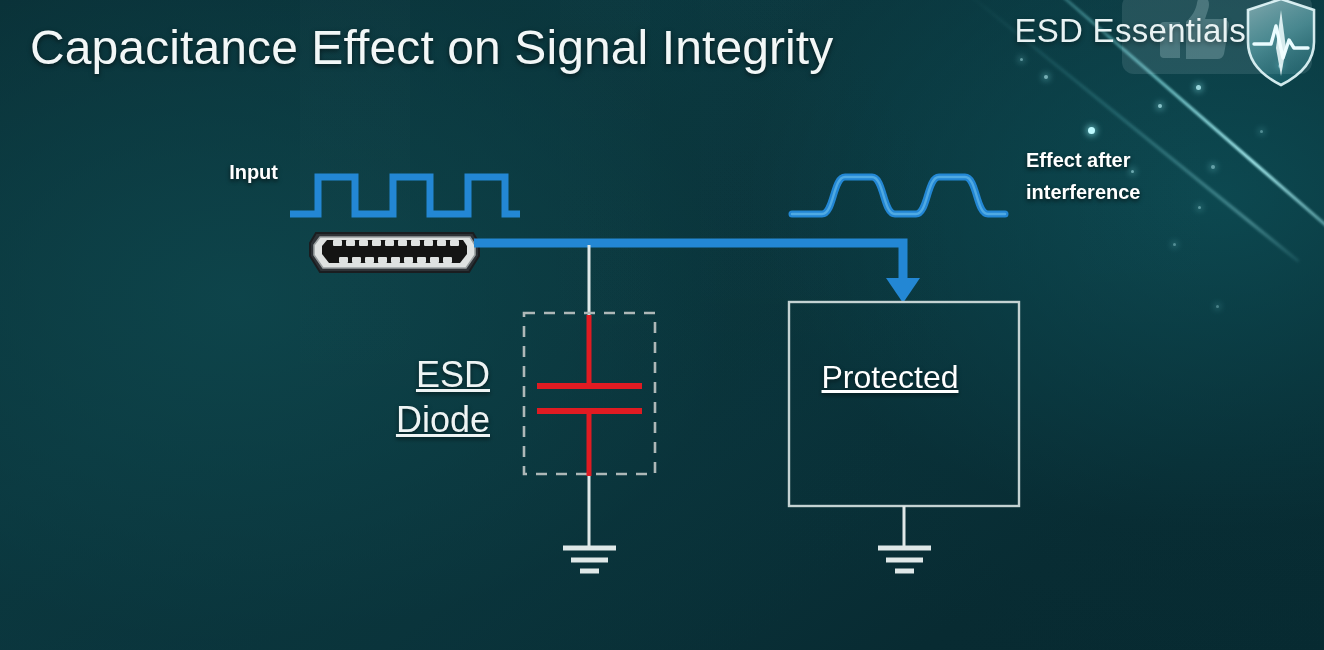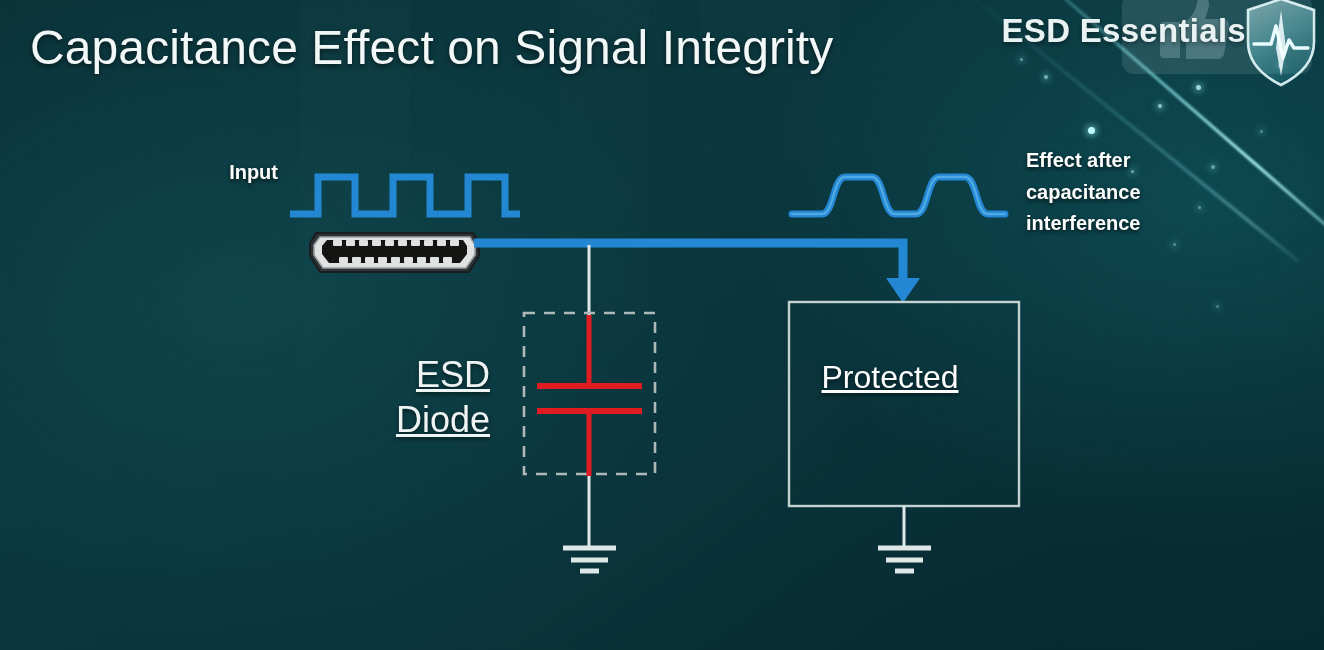--- a/index.html
+++ b/index.html
@@ -53,21 +53,21 @@
   #title {
     position:absolute; left:30px; top:20px;
     font-size:48px; font-weight:400; color:#f2f7f7;
     letter-spacing:0.1px;
     text-shadow:0 2px 5px rgba(0,0,0,0.55);
     white-space:nowrap;
   }
   
   #brand {
     position:absolute; right:78px; top:12px;
-    font-size:33px; font-weight:700; color:#e8f2f3;
+    font-size:33px; font-weight:400; color:#e8f2f3;
     letter-spacing:0.3px;
     text-shadow:0 2px 5px rgba(0,0,0,0.45);
     white-space:nowrap;
   }
   #watermark {
     position:absolute; right:12px; top:-6px;
     width:190px; height:80px;
     border-radius:12px;
     background:rgba(200,225,228,0.13);
     pointer-events:none;
@@ -158,21 +158,20 @@
   </svg>
 
   <div id="title">Capacitance Effect on Signal Integrity</div>
   <div id="brand">ESD Essentials</div>
 
   <div class="annot" id="label-input">
     <div>Input</div>
   </div>
   <div class="annot" id="label-output">
     <div>Effect after</div>
-    <div>capacitance</div>
     <div>interference</div>
   </div>
 
   <svg id="diagram" viewBox="0 0 1324 650">
 
     <g>
       <path d="M290 214 H318 V177 H355 V214 H393 V177 H430 V214 H468 V177 H505 V214 H520" fill="none" stroke="#2387d4" stroke-width="7" stroke-linejoin="miter" stroke-linecap="butt"></path>
     </g>
 
     <g>

